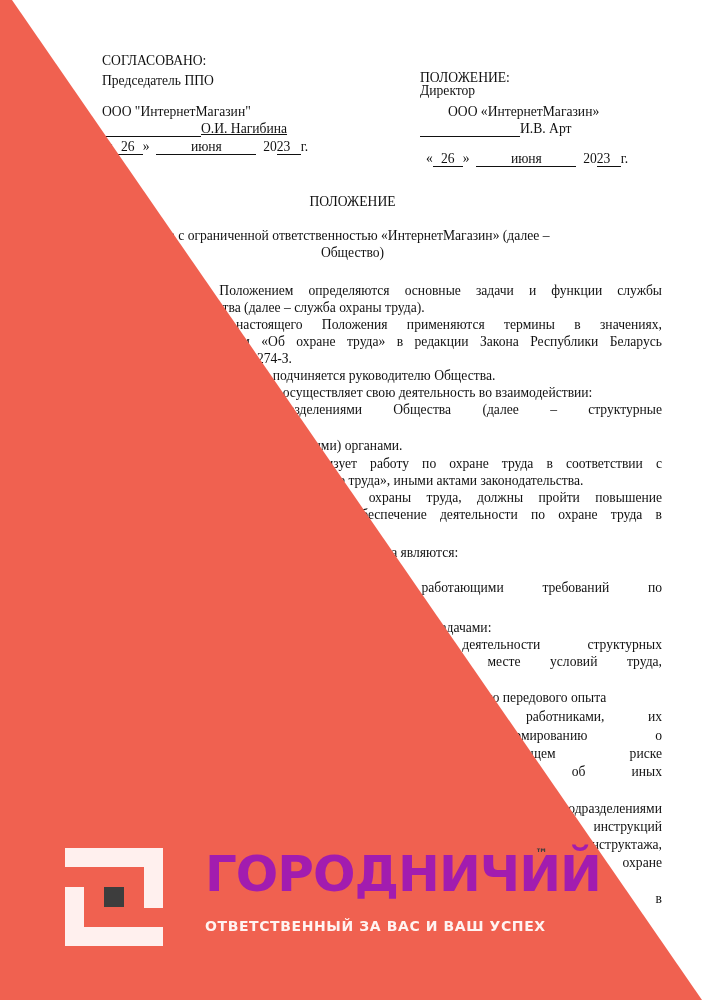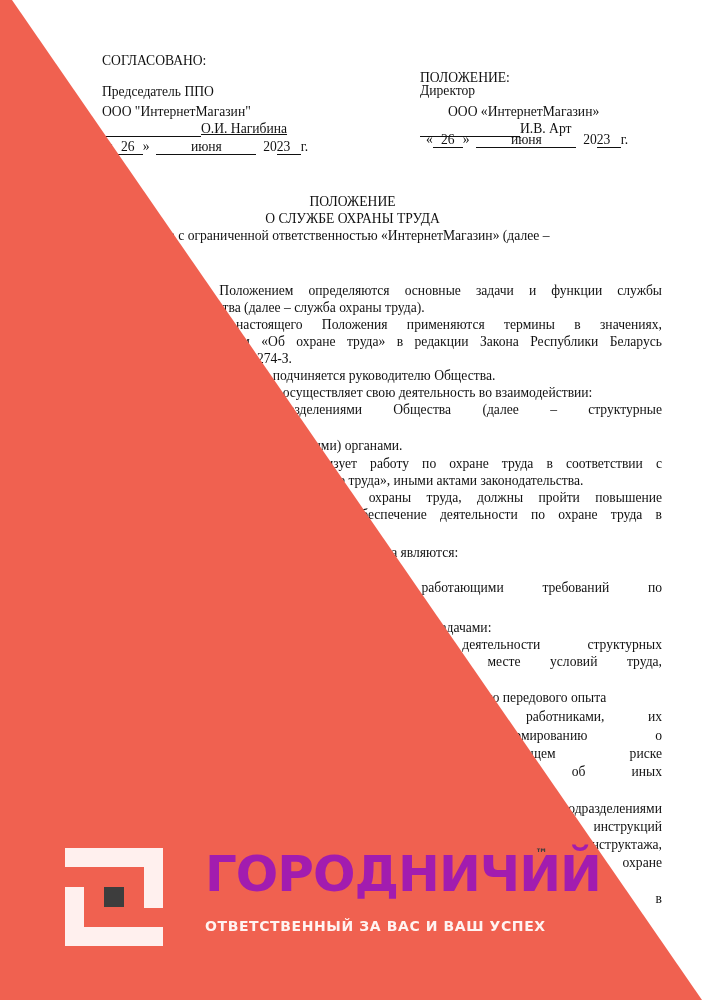--- a/index.html
+++ b/index.html
@@ -36,49 +36,49 @@
     font-weight: bold; font-size: 14px; color: #fff3f1; letter-spacing: 0.6px; text-align: right;
   }
 </style>
 </head>
 <body>
 
 <div class="doc">
 
   <div>
     <div class="line" style="left:102px;top:52px;">СОГЛАСОВАНО:</div>
-    <div class="line" style="left:102px;top:83px;">Председатель ППО</div>
+    <div class="line" style="left:102px;top:72px;">Председатель ППО</div>
     <div class="line" style="left:102px;top:103px;">ООО "ИнтернетМагазин"</div>
     <div class="line" style="left:102px;top:120px;text-decoration:underline;">
       <span class="u" style="width:99px;">&nbsp;</span><span>О.И. Нагибина</span>
     </div>
     <div class="line" style="left:106px;top:138px;">
       <span>«</span><span class="u" style="width:30px;">26</span><span>»</span>
       &nbsp;<span class="u" style="width:100px;">июня</span>
       &nbsp;<span>20</span><span class="u" style="width:24px;text-align:left;">23</span><span>г.</span>
     </div>
   </div>
 
   <div>
     <div class="line" style="left:420px;top:69px;">ПОЛОЖЕНИЕ:</div>
     <div class="line" style="left:420px;top:82px;">Директор</div>
     <div class="line" style="left:420px;top:103px;margin-left:28px;">ООО «ИнтернетМагазин»</div>
     <div class="line" style="left:420px;top:120px;">
       <span class="u" style="width:100px;">&nbsp;</span><span>И.В. Арт</span>
     </div>
-    <div class="line" style="left:426px;top:131px;">
+    <div class="line" style="left:426px;top:150px;">
       <span>«</span><span class="u" style="width:30px;">26</span><span>»</span>
       &nbsp;<span class="u" style="width:100px;">июня</span>
       &nbsp;<span>20</span><span class="u" style="width:24px;text-align:left;">23</span><span>г.</span>
     </div>
   </div>
 
   <div class="line center" style="left:0;width:705px;top:193px;">ПОЛОЖЕНИЕ</div>
-  <div class="line center" style="left:0;width:705px;top:210px;">О СЛУЖБЕ ОХРАНЫ ТРУДА</div>
   <div class="line" style="left:120px;top:227px;">общества с ограниченной ответственностью «ИнтернетМагазин» (далее –</div>
+  <div class="line center" style="left:0;width:705px;top:244px;">Общество)</div>
 
   <div>
     <div class="line just" style="left:102px;width:560px;top:282px;">1.1. Настоящим Положением определяются основные задачи и функции службы</div>
     <div class="line" style="left:102px;top:299px;">охраны труда Общества (далее – служба охраны труда).</div>
     <div class="line just" style="left:102px;width:560px;top:316px;">1.2. Для целей настоящего Положения применяются термины в значениях,</div>
     <div class="line just" style="left:102px;width:560px;top:333px;">установленных Законом «Об охране труда» в редакции Закона Республики Беларусь</div>
     <div class="line" style="left:160px;top:350px;">от 28.06.2022 № 274-З.</div>
     <div class="line" style="left:120px;top:367px;">1.3. Служба охраны труда подчиняется руководителю Общества.</div>
     <div class="line" style="left:130px;top:384px;">1.4. Служба охраны труда осуществляет свою деятельность во взаимодействии:</div>
     <div class="line just" style="left:102px;width:560px;top:401px;">со структурными подразделениями Общества (далее – структурные</div>

